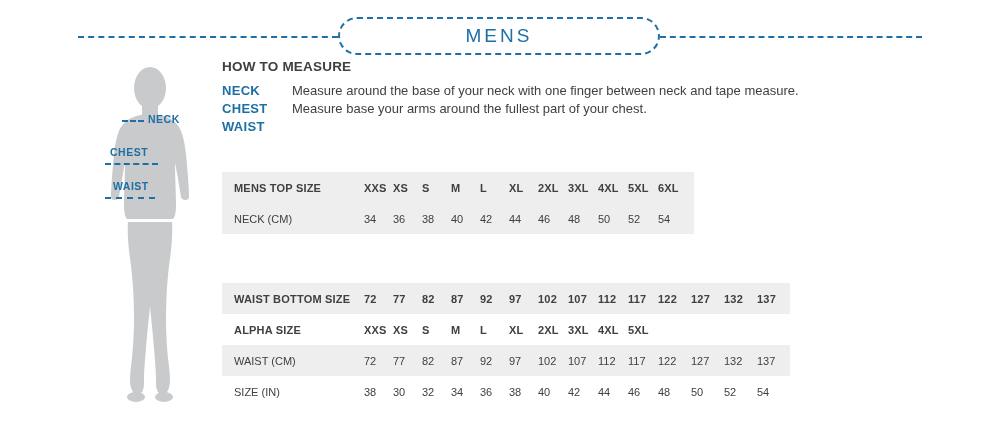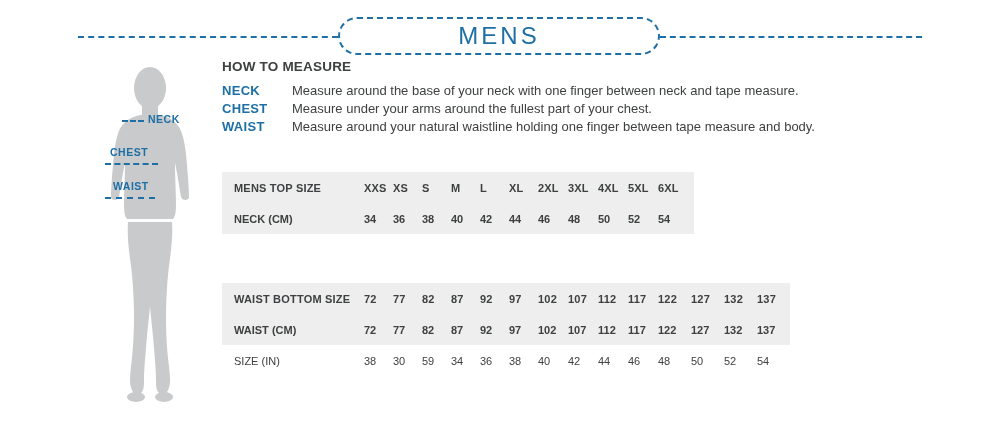--- a/index.html
+++ b/index.html
@@ -43,21 +43,21 @@
     width: 322px;
     height: 38px;
     border: 2px dashed #1d6fa5;
     border-radius: 19px;
     box-sizing: border-box;
     display: flex;
     align-items: center;
     justify-content: center;
   }
   .banner-title {
-    font-size: 24px;
+    font-size: 19px;
     letter-spacing: 3px;
     color: #1d6fa5;
     font-weight: 400;
   }
 
   
   .figure {
     position: absolute;
     left: 90px;
     top: 66px;
@@ -122,21 +122,21 @@
     border-collapse: collapse;
     font-size: 11px;
     color: #3f4041;
   }
   .table td, .table th {
     padding: 0;
     text-align: left;
     font-weight: normal;
   }
   .table tr { height: 31px; }
-  .table .shade td { background: #eeeeee; font-weight: bold; }
+  .table .shade td { background: #eeeeee; }
   .table td.lbl {
     padding-left: 12px;
     white-space: nowrap;
   }
   .table td.hd {
     font-weight: bold;
     letter-spacing: .2px;
   }
   .table td.num {
     text-align: left;
@@ -213,25 +213,24 @@
 
   <div class="how">
     <div class="how-title">HOW TO MEASURE</div>
 
     <div class="how-row">
       <div class="how-term">NECK</div>
       <div class="how-desc">Measure around the base of your neck with one finger between neck and tape measure.</div>
     </div>
     <div class="how-row">
       <div class="how-term">CHEST</div>
-      <div class="how-desc">Measure under your arms around the fullest part of your chest.</div>
+      <div class="how-desc">Measure base your arms around the fullest part of your chest.</div>
     </div>
     <div class="how-row">
       <div class="how-term">WAIST</div>
-      <div class="how-desc">Measure around your natural waistline holding one finger between tape measure and body.</div>
     </div>
   </div>
 
   <table class="table t1">
     <tbody>
         <tr class="shade">
       <td class="lbl hd" style="width:130px">MENS TOP SIZE</td>
       <td class="num hd" style="width:29px">XXS</td>
       <td class="num hd" style="width:29px">XS</td>
       <td class="num hd" style="width:29px">S</td>
@@ -273,20 +272,37 @@
       <td class="num hd" style="width:29px">97</td>
       <td class="num hd" style="width:30px">102</td>
       <td class="num hd" style="width:30px">107</td>
       <td class="num hd" style="width:30px">112</td>
       <td class="num hd" style="width:30px">117</td>
       <td class="num hd" style="width:33px">122</td>
       <td class="num hd" style="width:33px">127</td>
       <td class="num hd" style="width:33px">132</td>
       <td class="num hd" style="width:33px">137</td>
     </tr>
+    <tr>
+      <td class="lbl hd">ALPHA SIZE</td>
+      <td class="num hd">XXS</td>
+      <td class="num hd">XS</td>
+      <td class="num hd">S</td>
+      <td class="num hd">M</td>
+      <td class="num hd">L</td>
+      <td class="num hd">XL</td>
+      <td class="num hd">2XL</td>
+      <td class="num hd">3XL</td>
+      <td class="num hd">4XL</td>
+      <td class="num hd">5XL</td>
+      <td class="num hd"></td>
+      <td class="num hd"></td>
+      <td class="num hd"></td>
+      <td class="num hd"></td>
+    </tr>
     <tr class="shade">
       <td class="lbl">WAIST (CM)</td>
       <td class="num">72</td>
       <td class="num">77</td>
       <td class="num">82</td>
       <td class="num">87</td>
       <td class="num">92</td>
       <td class="num">97</td>
       <td class="num">102</td>
       <td class="num">107</td>
@@ -294,21 +310,21 @@
       <td class="num">117</td>
       <td class="num">122</td>
       <td class="num">127</td>
       <td class="num">132</td>
       <td class="num">137</td>
     </tr>
     <tr>
       <td class="lbl">SIZE (IN)</td>
       <td class="num">38</td>
       <td class="num">30</td>
-      <td class="num">59</td>
+      <td class="num">32</td>
       <td class="num">34</td>
       <td class="num">36</td>
       <td class="num">38</td>
       <td class="num">40</td>
       <td class="num">42</td>
       <td class="num">44</td>
       <td class="num">46</td>
       <td class="num">48</td>
       <td class="num">50</td>
       <td class="num">52</td>

